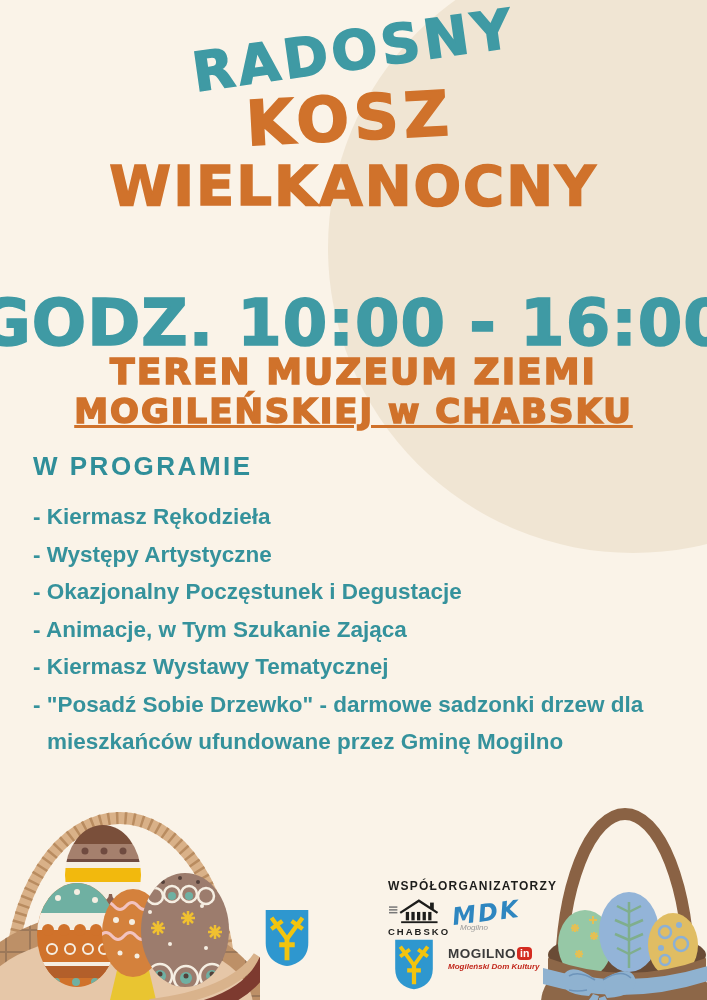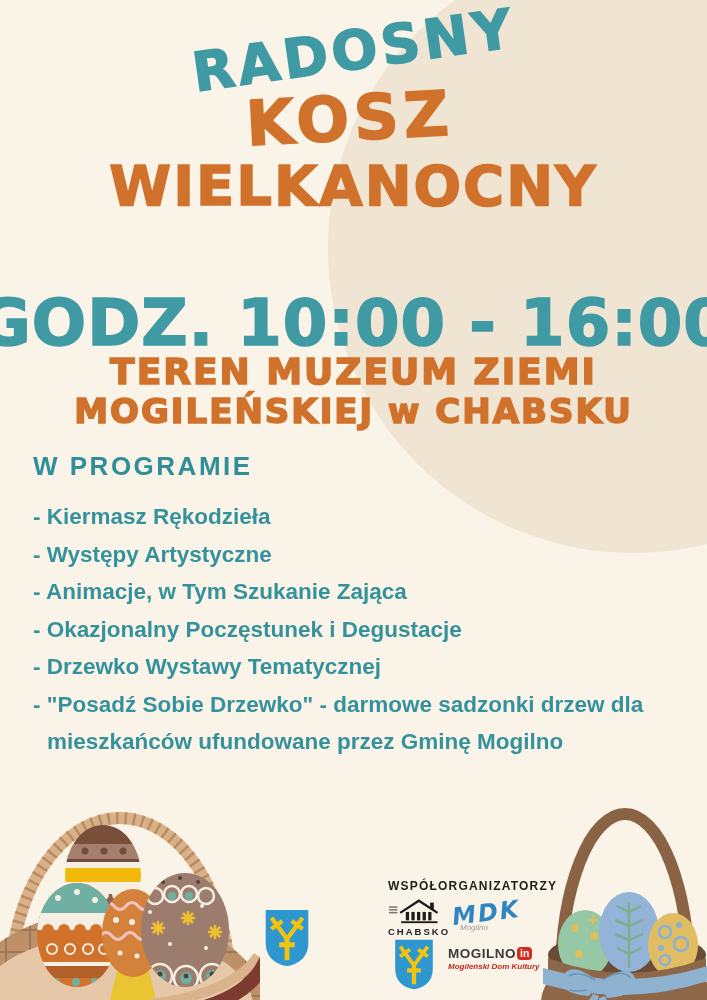--- a/index.html
+++ b/index.html
@@ -11,21 +11,21 @@
   .ctr{left:50%;transform:translateX(-50%);white-space:nowrap;}
   .bubble{font-family:"DejaVu Sans",sans-serif;font-weight:800;line-height:1;
           -webkit-text-stroke:1.6px currentColor;}
   .teal{color:#3f9aa4;} .orange{color:#d0722b;}
   .t1{top:24px;font-size:54px;letter-spacing:4px;transform:translateX(-50%) rotate(-8deg);}
   .t2{top:88px;font-size:62px;letter-spacing:5px;transform:translateX(-52%) rotate(-3deg);}
   .t3{top:158px;font-size:56px;letter-spacing:2px;}
   .date-line{top:241px;font-size:48px;letter-spacing:3px;}
   .time-line{top:291px;font-size:64px;letter-spacing:1px;}
   .loc1{top:354px;font-size:36px;letter-spacing:2px;}
-  .loc2{top:394px;font-size:34px;letter-spacing:2px;}
+  .loc2{top:394px;font-size:34px;letter-spacing:2px;text-decoration:underline;}
   .prog-head{left:33px;top:451px;font-size:26px;font-weight:800;letter-spacing:2.5px;color:#2f8e99;}
   .prog-list{left:33px;top:498px;width:654px;list-style:none;margin:0;padding:0;
              color:#35929c;font-size:22.5px;font-weight:bold;}
   .prog-list li{line-height:37.5px;padding-left:14px;text-indent:-14px;}
   .patron{left:205px;top:862px;width:170px;text-align:center;color:#1d1d1b;
           font-size:11px;font-weight:bold;line-height:13px;letter-spacing:0.4px;}
   .shield1{left:263px;top:908px;width:48px;height:60px;}
   .coorg-head{left:388px;top:879px;color:#1d1d1b;font-size:12px;font-weight:bold;letter-spacing:1.2px;}
   .chabsko{left:388px;top:897px;width:58px;text-align:left;}
   .chabsko .label{font-size:9.5px;font-weight:bold;letter-spacing:2px;color:#1d1d1b;margin-top:1px;}
@@ -56,23 +56,23 @@
   <div class="abs ctr bubble orange t3">WIELKANOCNY</div>
 
   <div class="abs ctr bubble teal time-line">GODZ. 10:00 - 16:00</div>
   <div class="abs ctr bubble orange loc1">TEREN MUZEUM ZIEMI</div>
   <div class="abs ctr bubble orange loc2">MOGILEŃSKIEJ w CHABSKU</div>
 
   <div class="abs prog-head">W PROGRAMIE</div>
   <ul class="abs prog-list">
     <li>- Kiermasz Rękodzieła</li>
     <li>- Występy Artystyczne</li>
+    <li>- Okazjonalny Poczęstunek i Degustacje</li>
     <li>- Animacje, w Tym Szukanie Zająca</li>
-    <li>- Okazjonalny Poczęstunek i Degustacje</li>
-    <li>- Drzewko Wystawy Tematycznej</li>
+    <li>- Kiermasz Wystawy Tematycznej</li>
     <li>- "Posadź Sobie Drzewko" - darmowe sadzonki drzew dla mieszkańców ufundowane przez Gminę Mogilno</li>
   </ul>
 
   <svg class="abs basket-left" viewBox="0 0 260 192" aria-hidden="true">
     <defs>
       <clipPath id="lbBowl">
           <ellipse cx="112" cy="210" rx="158" ry="108"></ellipse>
         </clipPath>
       <clipPath id="lbE1">
           <ellipse cx="103" cy="67" rx="38" ry="50"></ellipse>

